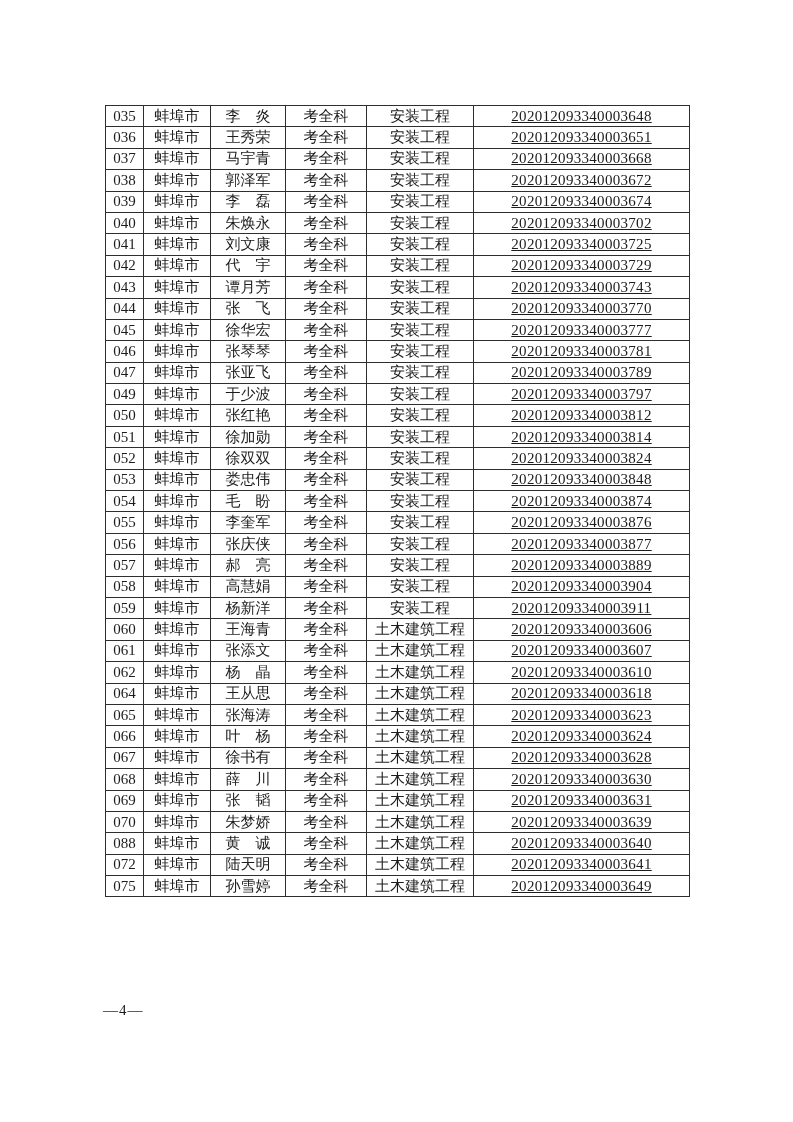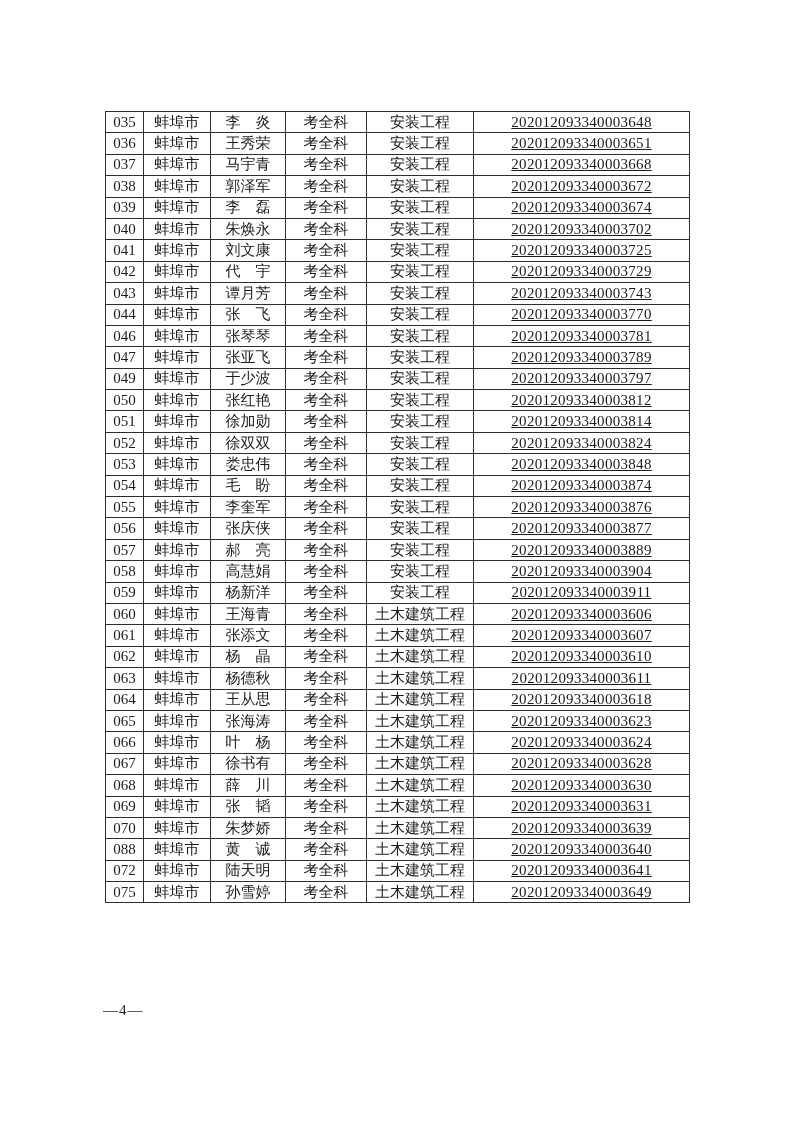--- a/index.html
+++ b/index.html
@@ -12,21 +12,21 @@
     width: 793px;
     height: 1122px;
     background: #ffffff;
     font-family: "Liberation Serif", "DejaVu Serif", serif;
     color: #1c1c1c;
     overflow: hidden;
   }
   table.roster {
     position: absolute;
     left: 105px;
-    top: 111px;
+    top: 105px;
     width: 584px;
     border-collapse: collapse;
     table-layout: fixed;
   }
   table.roster td {
     border: 1px solid #2e2e2e;
     text-align: center;
     vertical-align: middle;
     height: 20.4px;
     padding: 0;
@@ -135,20 +135,28 @@
     </tr>
         <tr>
       <td class="c-index">044</td>
       <td class="c-city">蚌埠市</td>
       <td class="c-name">张　飞</td>
       <td class="c-subject">考全科</td>
       <td class="c-major">安装工程</td>
       <td class="c-regno">202012093340003770</td>
     </tr>
         <tr>
+      <td class="c-index">045</td>
+      <td class="c-city">蚌埠市</td>
+      <td class="c-name">徐华宏</td>
+      <td class="c-subject">考全科</td>
+      <td class="c-major">安装工程</td>
+      <td class="c-regno">202012093340003777</td>
+    </tr>
+        <tr>
       <td class="c-index">046</td>
       <td class="c-city">蚌埠市</td>
       <td class="c-name">张琴琴</td>
       <td class="c-subject">考全科</td>
       <td class="c-major">安装工程</td>
       <td class="c-regno">202012093340003781</td>
     </tr>
         <tr>
       <td class="c-index">047</td>
       <td class="c-city">蚌埠市</td>
@@ -261,28 +269,20 @@
       <td class="c-major">土木建筑工程</td>
       <td class="c-regno">202012093340003607</td>
     </tr>
         <tr>
       <td class="c-index">062</td>
       <td class="c-city">蚌埠市</td>
       <td class="c-name">杨　晶</td>
       <td class="c-subject">考全科</td>
       <td class="c-major">土木建筑工程</td>
       <td class="c-regno">202012093340003610</td>
-    </tr>
-        <tr>
-      <td class="c-index">063</td>
-      <td class="c-city">蚌埠市</td>
-      <td class="c-name">杨德秋</td>
-      <td class="c-subject">考全科</td>
-      <td class="c-major">土木建筑工程</td>
-      <td class="c-regno">202012093340003611</td>
     </tr>
         <tr>
       <td class="c-index">064</td>
       <td class="c-city">蚌埠市</td>
       <td class="c-name">王从思</td>
       <td class="c-subject">考全科</td>
       <td class="c-major">土木建筑工程</td>
       <td class="c-regno">202012093340003618</td>
     </tr>
         <tr>

